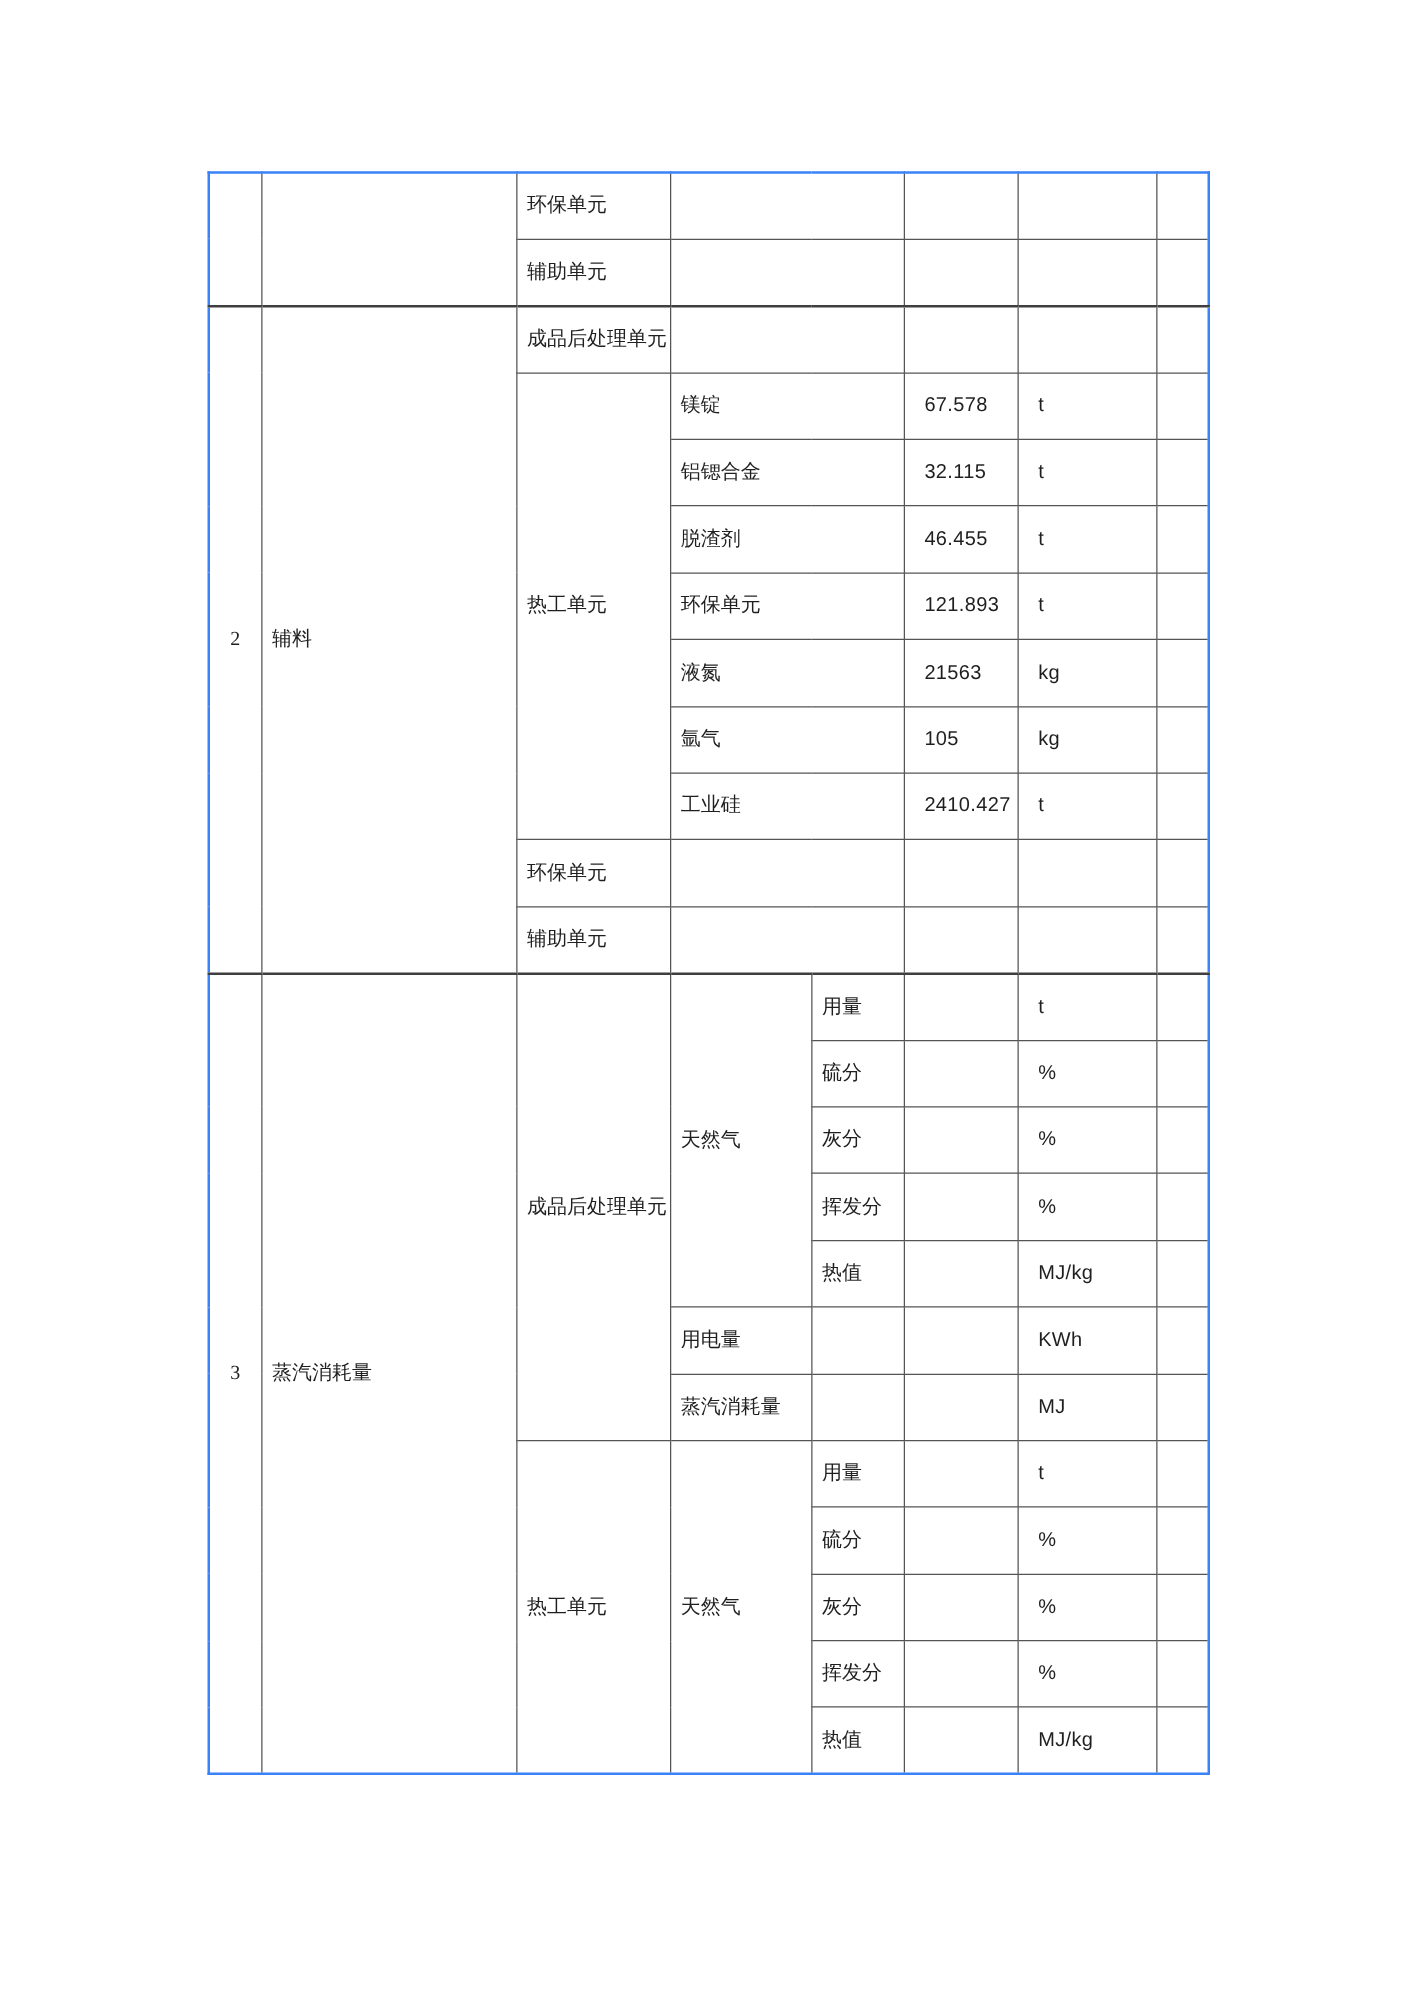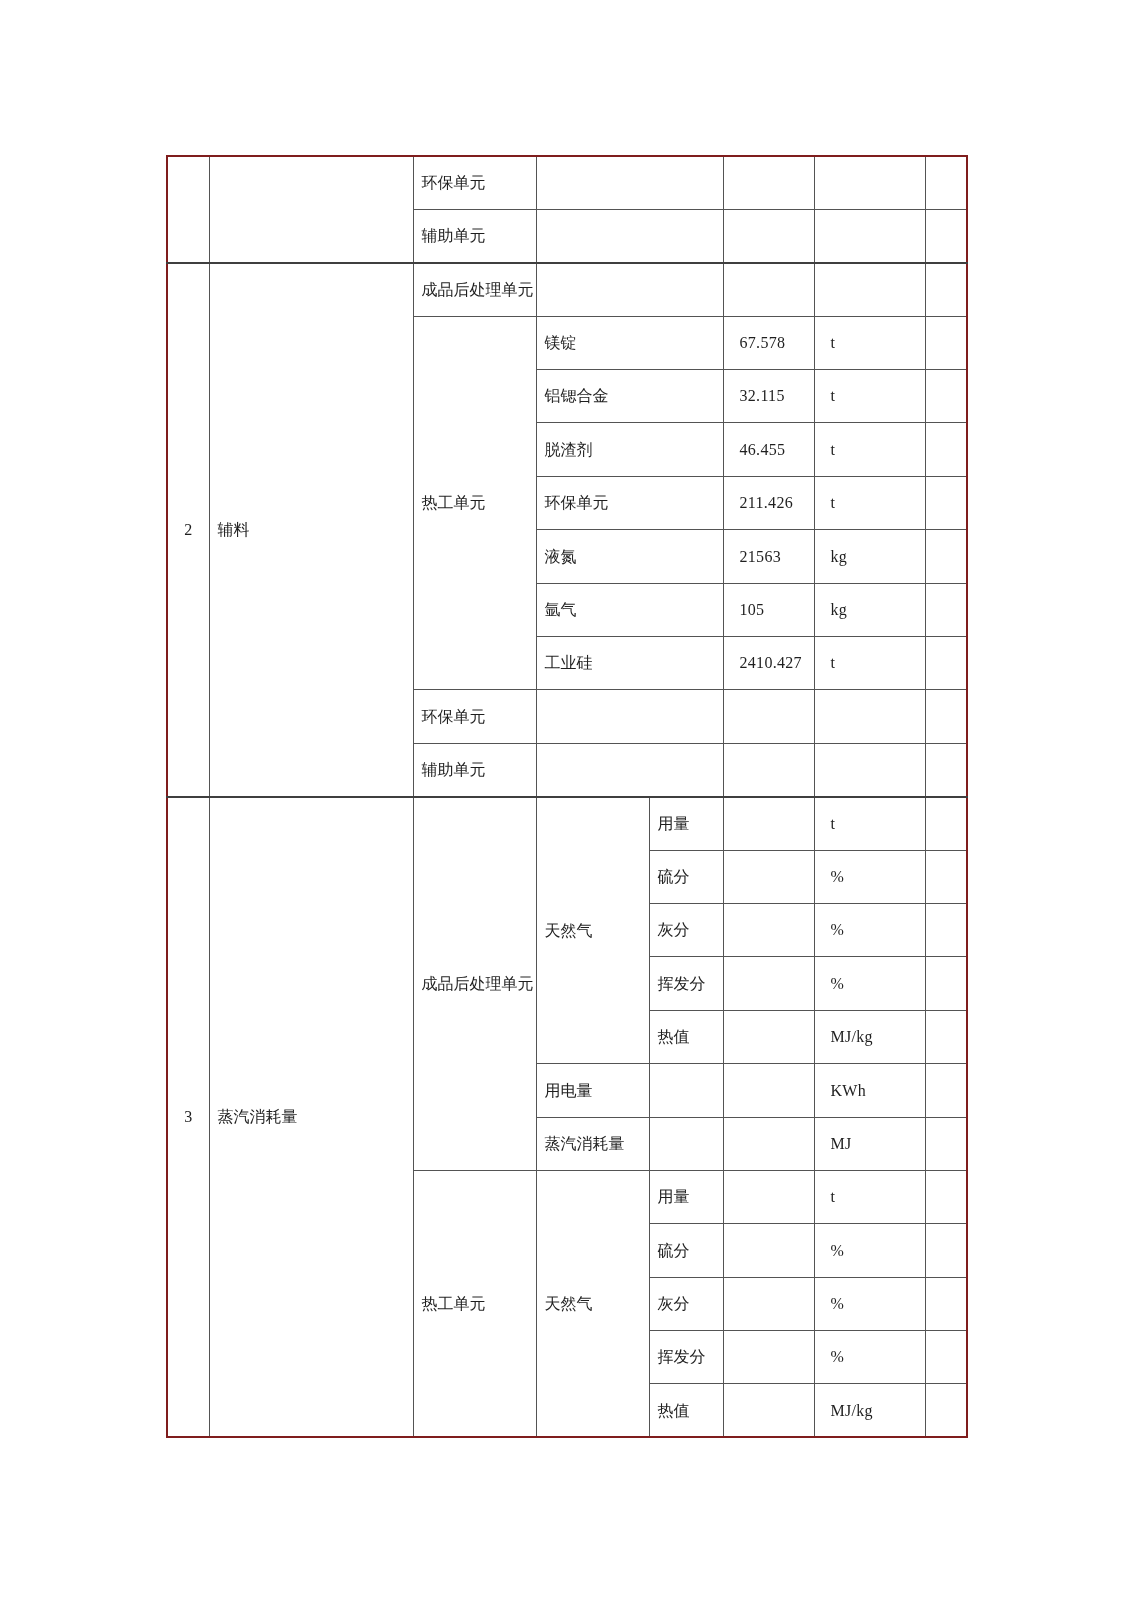--- a/index.html
+++ b/index.html
@@ -6,41 +6,41 @@
   .page {
     position: relative;
     width: 1131px;
     height: 1600px;
     background: #ffffff;
     font-family: "Liberation Serif", "DejaVu Serif", serif;
   }
   table.doc-table {
     position: absolute;
     left: 166px;
-    top: 155px;
+    top: 137px;
     width: 800px;
     border-collapse: collapse;
     table-layout: fixed;
-    border: 2px solid #7f1d1d;
+    border: 2px solid #3b82f6;
   }
   .doc-table td {
     border: 1px solid #545454;
     font-size: 16px;
     color: #1f1f1f;
     vertical-align: middle;
     text-align: left;
     padding: 0 0 0 8px;
     overflow: hidden;
     white-space: nowrap;
     line-height: 1.1;
   }
   .doc-table tr { height: 53.4px; }
   .doc-table tr.sec > td { border-top: 2px solid #3f3f3f; }
   .doc-table td.num { text-align: center; padding: 0; }
-  .doc-table td.latin { font-family: Liberation Serif, serif; letter-spacing: 0.3px; padding-left: 16px; }
+  .doc-table td.latin { font-family: Liberation Sans, sans-serif; letter-spacing: 0.3px; padding-left: 16px; }
 </style>
 </head>
 <body>
 
 <div class="page">
   <table class="doc-table">
     <colgroup>
       <col style="width:42px">
         <col style="width:204px">
         <col style="width:123px">
@@ -92,21 +92,21 @@
         <td></td>
       </tr>
       <tr>
         <td colspan="2">脱渣剂</td>
         <td class="latin">46.455</td>
         <td class="latin">t</td>
         <td></td>
       </tr>
       <tr>
         <td colspan="2">环保单元</td>
-        <td class="latin">211.426</td>
+        <td class="latin">121.893</td>
         <td class="latin">t</td>
         <td></td>
       </tr>
       <tr>
         <td colspan="2">液氮</td>
         <td class="latin">21563</td>
         <td class="latin">kg</td>
         <td></td>
       </tr>
       <tr>

